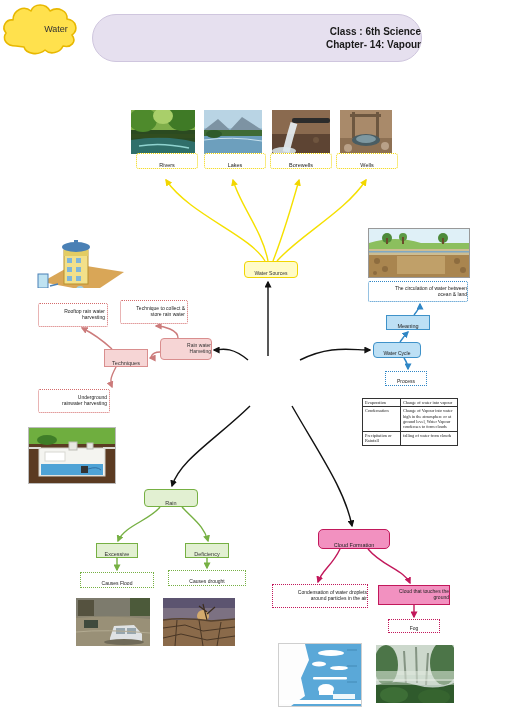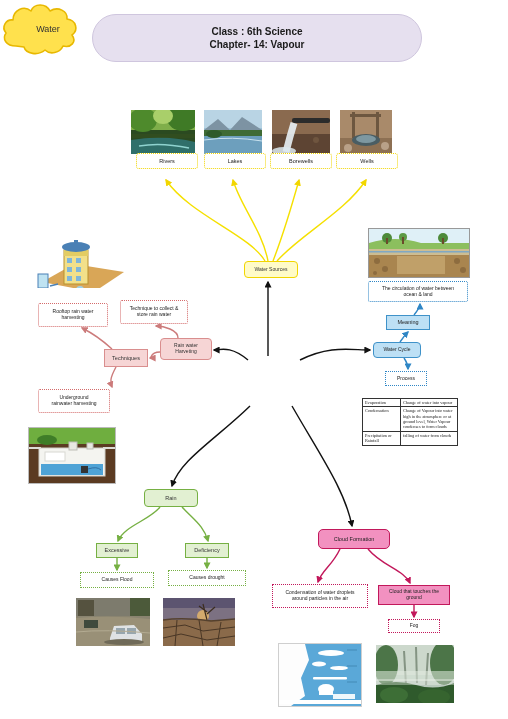--- a/index.html
+++ b/index.html
@@ -1,36 +1,36 @@
 <!DOCTYPE html>
 <html><head>
 <meta charset="utf-8">
 <style>
   html,body{margin:0;padding:0;background:#ffffff;}
   body{width:508px;height:719px;position:relative;overflow:hidden;
        font-family:"Liberation Sans","DejaVu Sans",sans-serif;}
   #canvas{position:absolute;left:0;top:0;width:508px;height:719px;}
   svg.links{position:absolute;left:0;top:0;width:508px;height:719px;pointer-events:none;}
-  .node{position:absolute;box-sizing:border-box;display:flex;align-items:center;
+  .node{position:absolute;box-sizing:border-box;display:flex;align-items:flex-end;
         justify-content:center;text-align:center;line-height:1.15;}
   
   #title-bar{left:92px;top:14px;width:330px;height:48px;background:#e6e0ef;
       border:1px solid #cfc6de;border-radius:24px;flex-direction:column;
       font-size:10px;font-weight:bold;color:#1a1a1a;}
   #title-bar div{padding:1px 0;}
   
   .src-label{height:16px;width:62px;border:1.5px dotted #f2d600;background:#ffffff;
       border-radius:3px;font-size:5.5px;color:#222;}
   
   #water-sources{left:244px;top:261px;width:54px;height:17px;background:#fffbc8;
       border:1px solid #f2d600;border-radius:4px;font-size:5px;color:#333;}
   
   #water-cloud{left:227px;top:352px;width:80px;height:58px;font-size:9px;color:#333;
       z-index:3;}
-  #water-cloud .cloudtxt{position:absolute;left:8px;top:0;width:80px;height:58px;
+  #water-cloud .cloudtxt{position:absolute;left:16px;top:0;width:80px;height:58px;
       display:flex;align-items:center;justify-content:center;}
   
   #rwh{left:160px;top:338px;width:52px;height:22px;background:#f6d5d5;
       border:1px solid #d98e8e;border-radius:4px;font-size:5px;color:#333;
       flex-direction:column;}
   #techniques{left:104px;top:349px;width:44px;height:18px;background:#f6d5d5;
       border:1px solid #d98e8e;font-size:5.5px;color:#333;}
   .rwh-dot{border:1.5px dotted #d46a6a;background:#fff;font-size:5px;color:#222;
       border-radius:2px;flex-direction:column;padding:2px;}
   #rooftop{left:38px;top:303px;width:70px;height:24px;}

